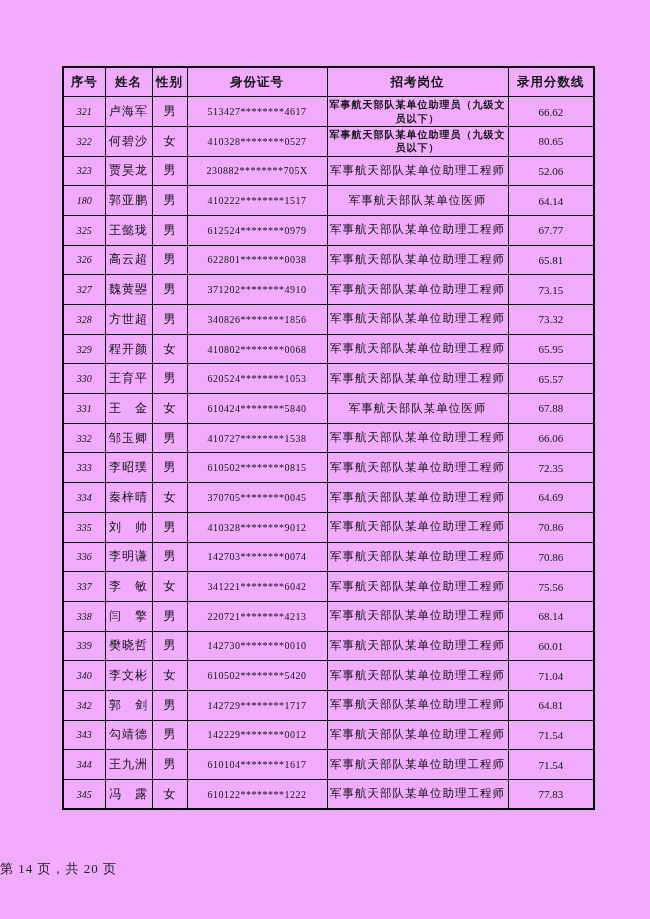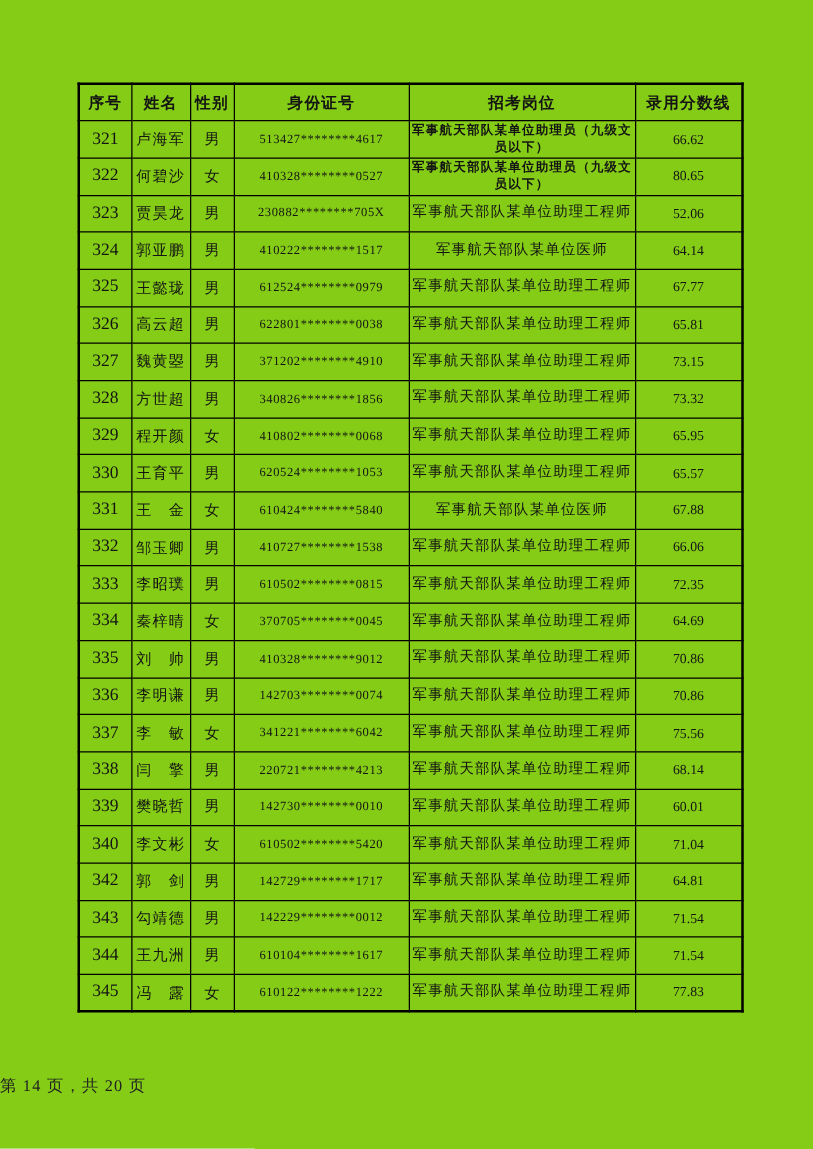--- a/index.html
+++ b/index.html
@@ -11,21 +11,21 @@
     width: 650px;
     height: 919px;
     position: relative;
     font-family: "Liberation Serif", "DejaVu Serif", serif;
     color: #141414;
   }
   .page {
     position: absolute;
     left: 0; top: 0;
     width: 650px; height: 919px;
-    background: #84cc16;
+    background: #f0abfc;
   }
   .table-wrap {
     position: absolute;
     left: 62px;
     top: 66px;
     width: 532px;
   }
   table.score-table {
     border-collapse: collapse;
     table-layout: fixed;
@@ -40,21 +40,21 @@
     overflow: hidden;
   }
   .score-table tr { height: 29.7px; }
   .score-table th {
     font-weight: bold;
     font-size: 12.5px;
     letter-spacing: 1px;
     font-family: "Liberation Sans", "DejaVu Sans", sans-serif;
     font-weight: 700;
   }
-  td.c-no   { font-size: 14px; }
+  td.c-no   { font-size: 10px; font-style: italic; }
   td.c-name { font-size: 12px; letter-spacing: 1px; }
   td.c-gender { font-size: 12px; }
   td.c-id   { font-size: 10px; letter-spacing: 0.5px; }
   td.c-pos  { font-size: 11.5px; letter-spacing: 1px; line-height: 1.2; }
   td.c-pos-small { font-size: 10px; letter-spacing: 1px; line-height: 1.35; font-weight: bold; }
   td.c-score { font-size: 11px; }
   .footer {
     position: absolute;
     left: 0;
     top: 860px;
@@ -108,21 +108,21 @@
           </tr>
           <tr>
             <td class="c-no">323</td>
             <td class="c-name">贾昊龙</td>
             <td class="c-gender">男</td>
             <td class="c-id">230882********705X</td>
             <td class="c-pos">军事航天部队某单位助理工程师</td>
             <td class="c-score">52.06</td>
           </tr>
           <tr>
-            <td class="c-no">324</td>
+            <td class="c-no">180</td>
             <td class="c-name">郭亚鹏</td>
             <td class="c-gender">男</td>
             <td class="c-id">410222********1517</td>
             <td class="c-pos">军事航天部队某单位医师</td>
             <td class="c-score">64.14</td>
           </tr>
           <tr>
             <td class="c-no">325</td>
             <td class="c-name">王懿珑</td>
             <td class="c-gender">男</td>

